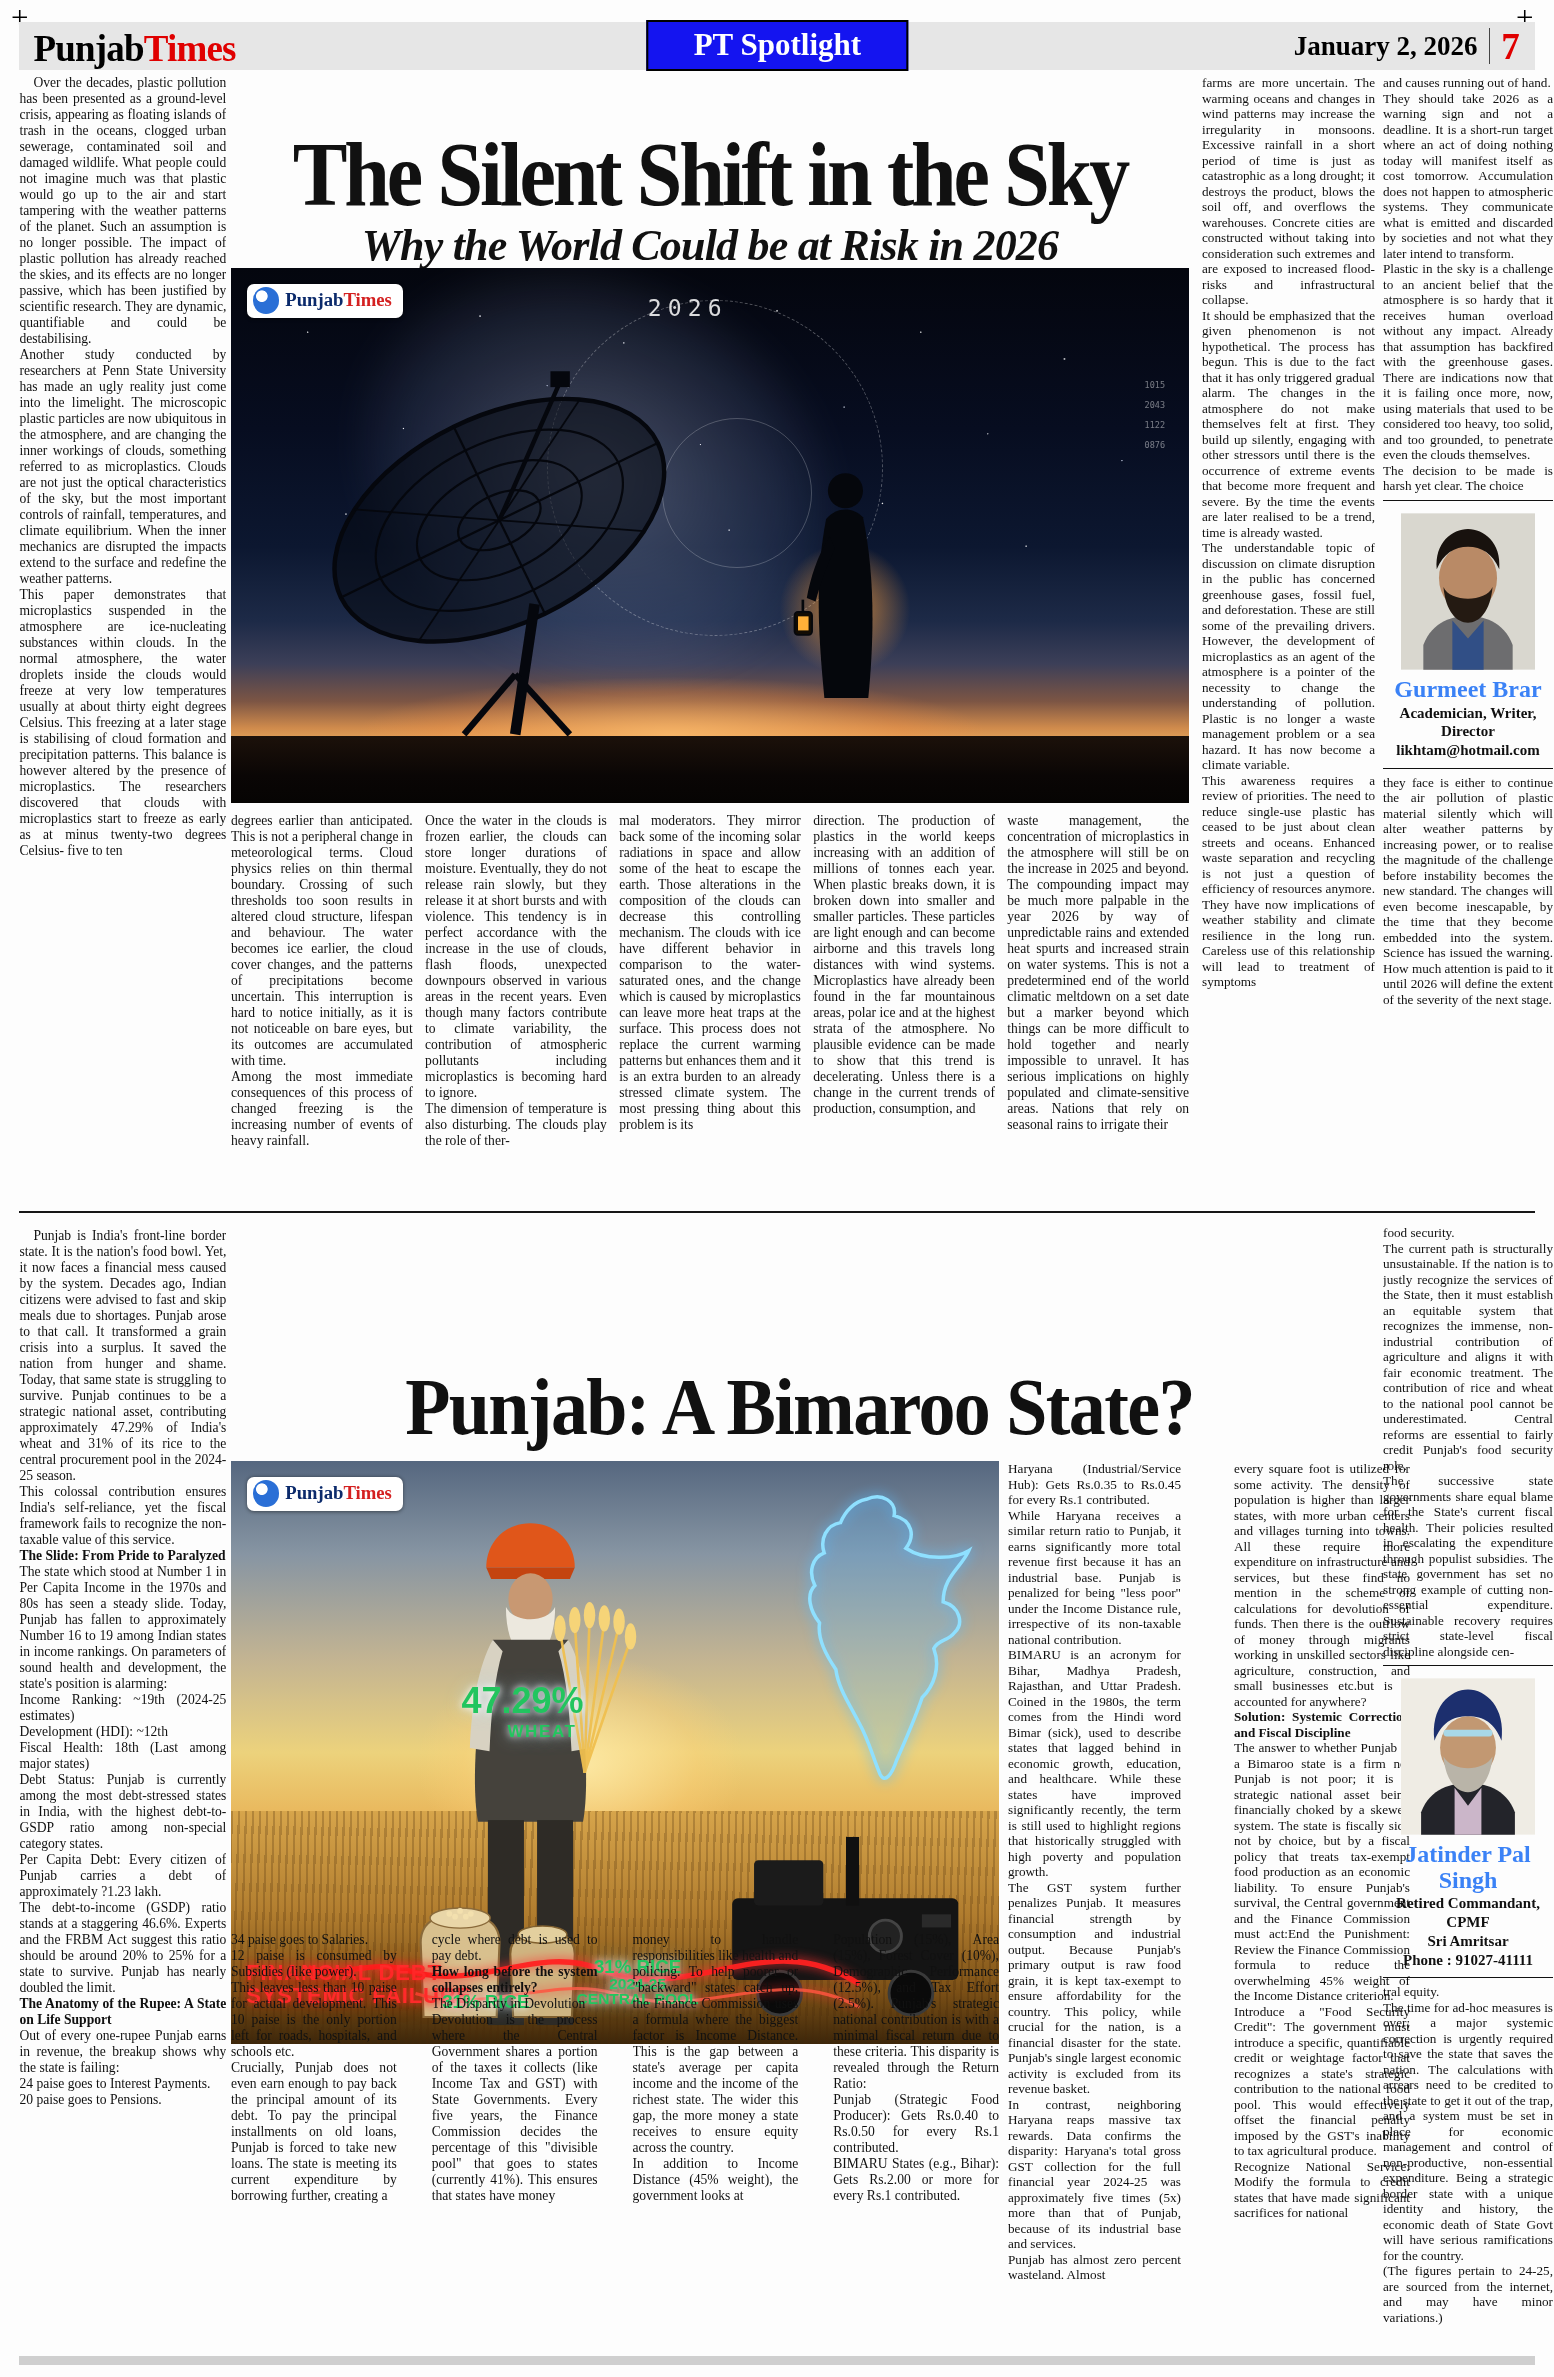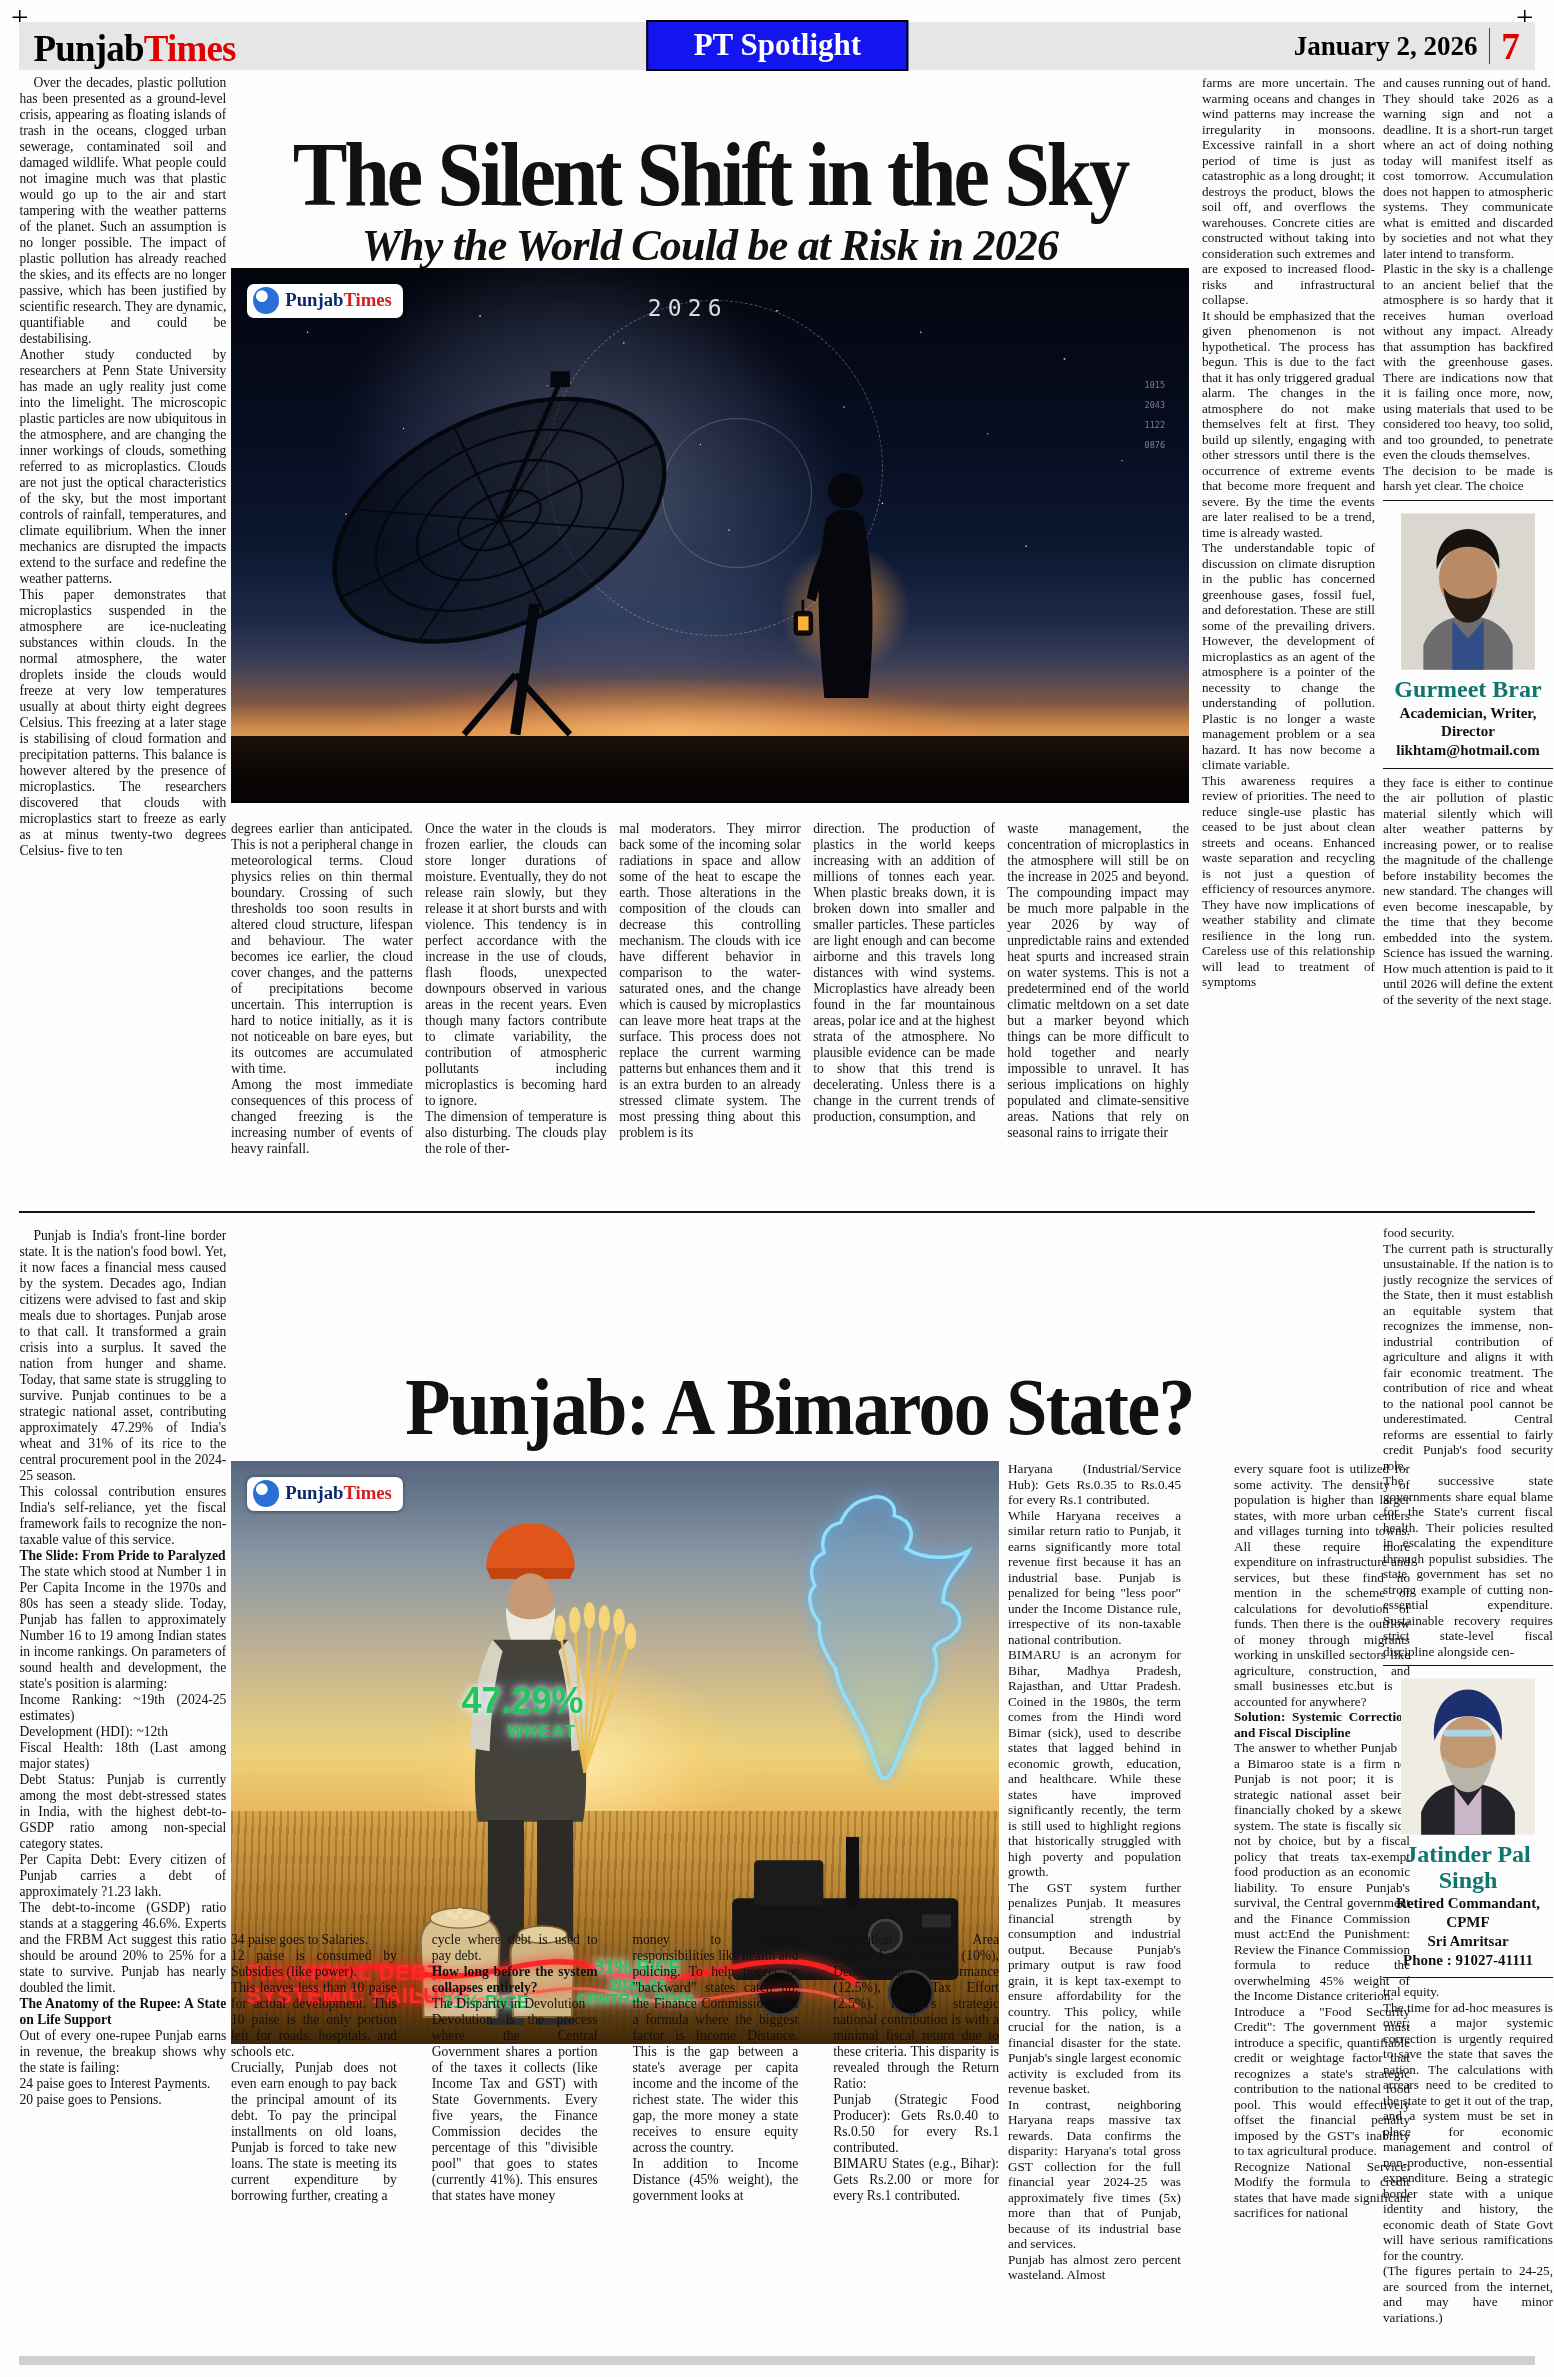--- a/index.html
+++ b/index.html
@@ -39,21 +39,21 @@
   .colrow{position:absolute;display:flex;gap:12.4px;overflow:hidden;}
   .colrow .bcol{flex:1;overflow:hidden;font-size:13.6px;line-height:16px;text-align:justify;}
   .colrow .bcol p{margin:0;}
   .colrow .bcol p.bold-head{font-weight:bold;}
   .tight{font-size:13.2px;line-height:15.5px;}
   .divider{position:absolute;left:19.4px;top:1211px;width:1516px;height:2.3px;background:#161616;}
   .bottom-bar{position:absolute;left:19.4px;top:2356px;width:1516px;height:8.5px;background:#cfcfcf;}
   
   .bio{text-align:center;border-top:1.6px solid #111;border-bottom:1.6px solid #111;margin:6.2px 0;padding:11px 0 7.8px;}
   .bio-photo{width:134px;height:159px;margin:0 auto 6.2px;display:block;}
-  .bio-name{color:#0f766e;font-weight:bold;font-size:24px;line-height:1.05;margin:1.6px 0;}
+  .bio-name{color:#3b82f6;font-weight:bold;font-size:24px;line-height:1.05;margin:1.6px 0;}
   .bio-line{font-weight:bold;font-size:15px;line-height:1.25;text-align:center;text-indent:0 !important;}
   
   .photo{position:absolute;overflow:hidden;background:#000;}
   .photo-badge{position:absolute;top:15.5px;left:15.5px;background:#fff;border-radius:7px;
                padding:3.9px 11px 3.9px 6.2px;display:flex;align-items:center;gap:6.2px;z-index:30;
                box-shadow:0 0.8px 3.9px rgba(0,0,0,.45);}
   .badge-circle{width:26.4px;height:26.4px;border-radius:50%;
                 background:radial-gradient(circle at 34% 34%, #ffffff 0 5.4px, rgba(255,255,255,0) 6.2px), #2a6fd6;}
   .badge-text{font-size:18.7px;font-weight:bold;line-height:1;}
   .badge-black{color:#0b2a6b;}
@@ -178,21 +178,21 @@
       <rect x="8" y="169" width="12" height="16" fill="#ffb038"></rect>
     </svg>
     <div class="photo-badge">
       <span class="badge-circle"></span>
       <span class="badge-text">
         <span class="badge-black">Punjab</span><span class="badge-red">Times</span>
       </span>
     </div>
   </figure>
 
-  <div class="colrow" style="left:231px;top:813px;width:958px;height:393px;margin-top:8px;">
+  <div class="colrow" style="left:231px;top:813px;width:958px;height:393px;">
     <div class="bcol">
         <p>degrees earlier than anticipated. This is not a peripheral change in meteorological terms. Cloud physics relies on thin thermal boundary. Crossing of such thresholds too soon results in altered cloud structure, lifespan and behaviour. The water becomes ice earlier, the cloud cover changes, and the patterns of precipitations become uncertain. This interruption is hard to notice initially, as it is not noticeable on bare eyes, but its outcomes are accumulated with time.</p>
         <p>Among the most immediate consequences of this process of changed freezing is the increasing number of events of heavy rainfall.</p>
       </div>
     <div class="bcol">
         <p>Once the water in the clouds is frozen earlier, the clouds can store longer durations of moisture. Eventually, they do not release rain slowly, but they release it at short bursts and with violence. This tendency is in perfect accordance with the increase in the use of clouds, flash floods, unexpected downpours observed in various areas in the recent years. Even though many factors contribute to climate variability, the contribution of atmospheric pollutants including microplastics is becoming hard to ignore.</p>
         <p>The dimension of temperature is also disturbing. The clouds play the role of ther-</p>
       </div>
     <div class="bcol">
         <p>mal moderators. They mirror back some of the incoming solar radiations in space and allow some of the heat to escape the earth. Those alterations in the composition of the clouds can decrease this controlling mechanism. The clouds with ice have different behavior in comparison to the water-saturated ones, and the change which is caused by microplastics can leave more heat traps at the surface. This process does not replace the current warming patterns but enhances them and it is an extra burden to an already stressed climate system. The most pressing thing about this problem is its</p>

